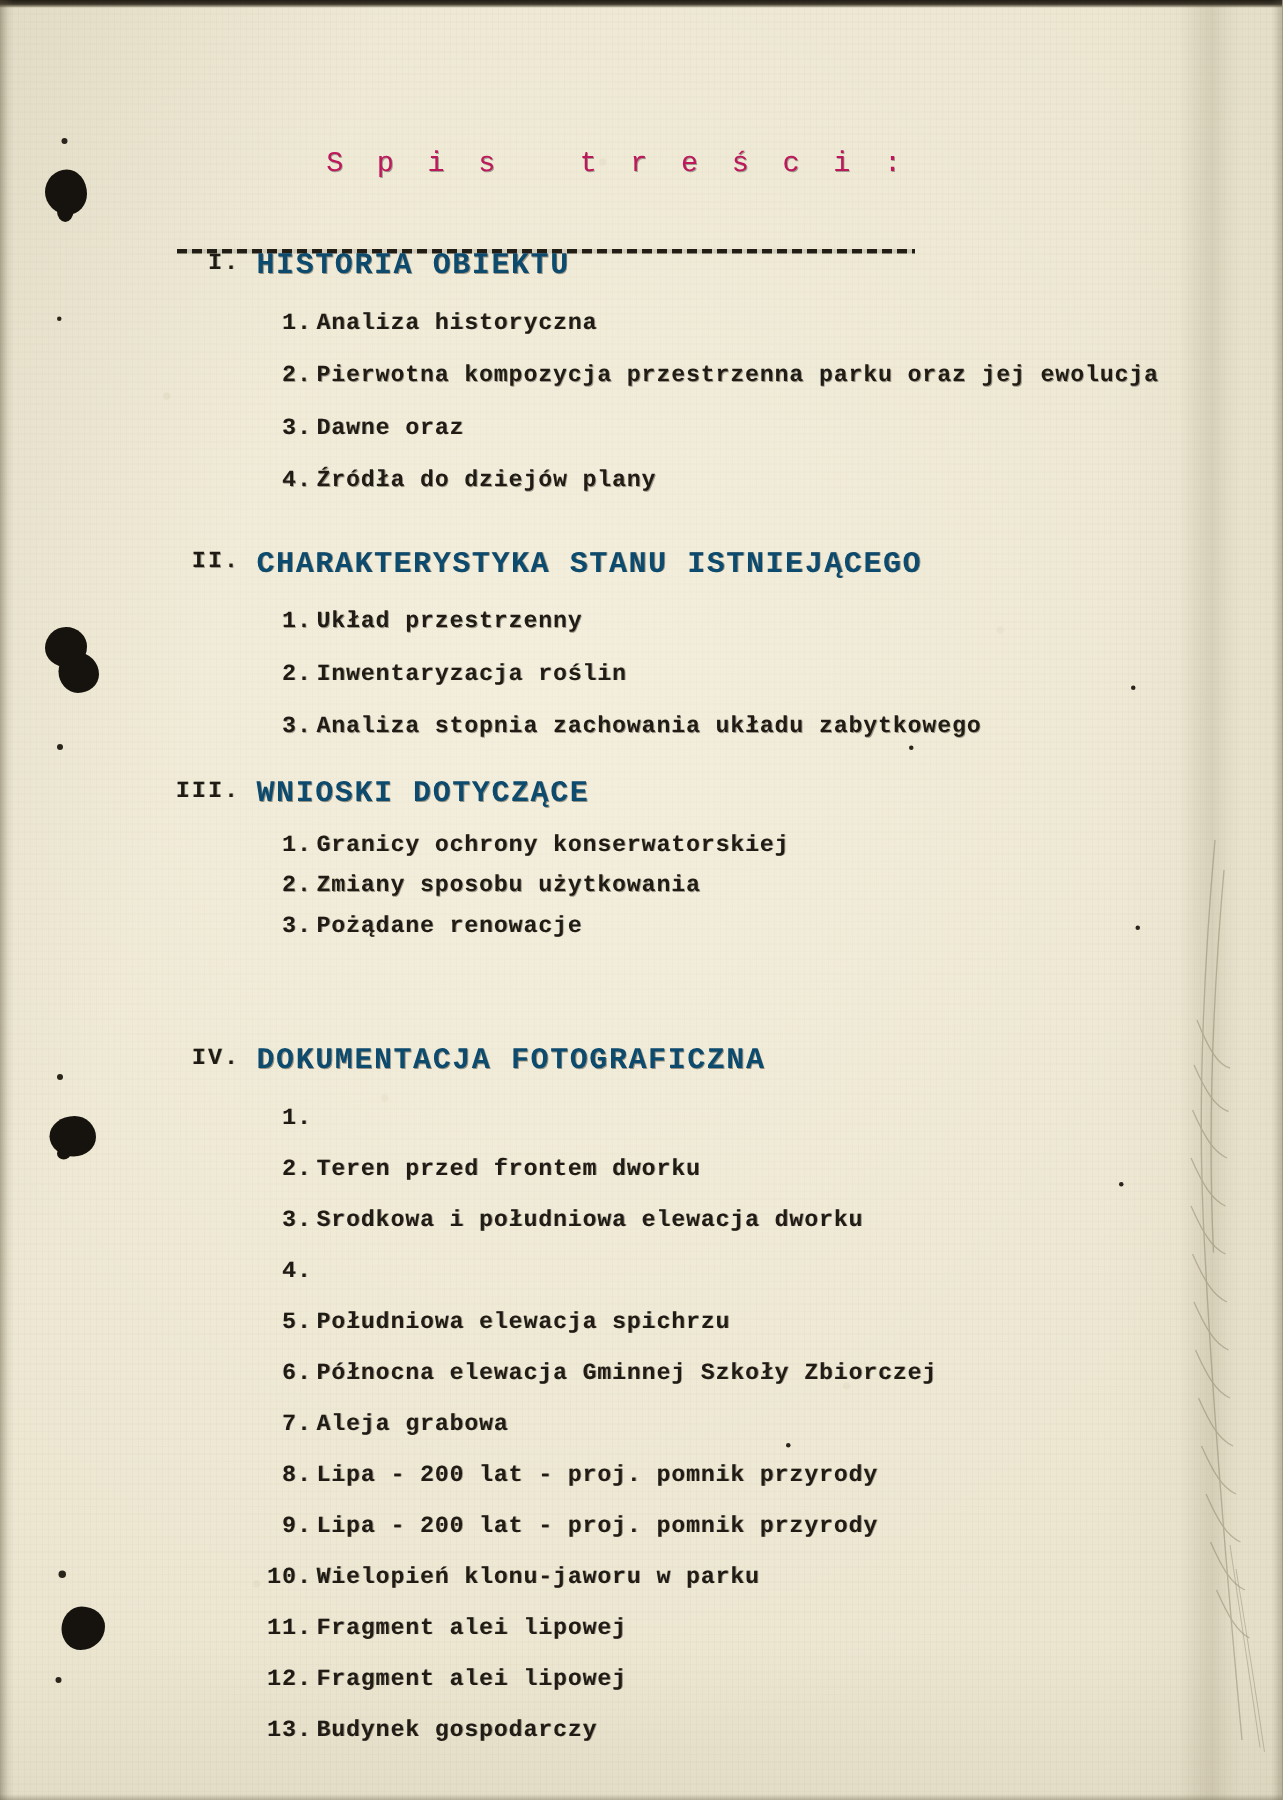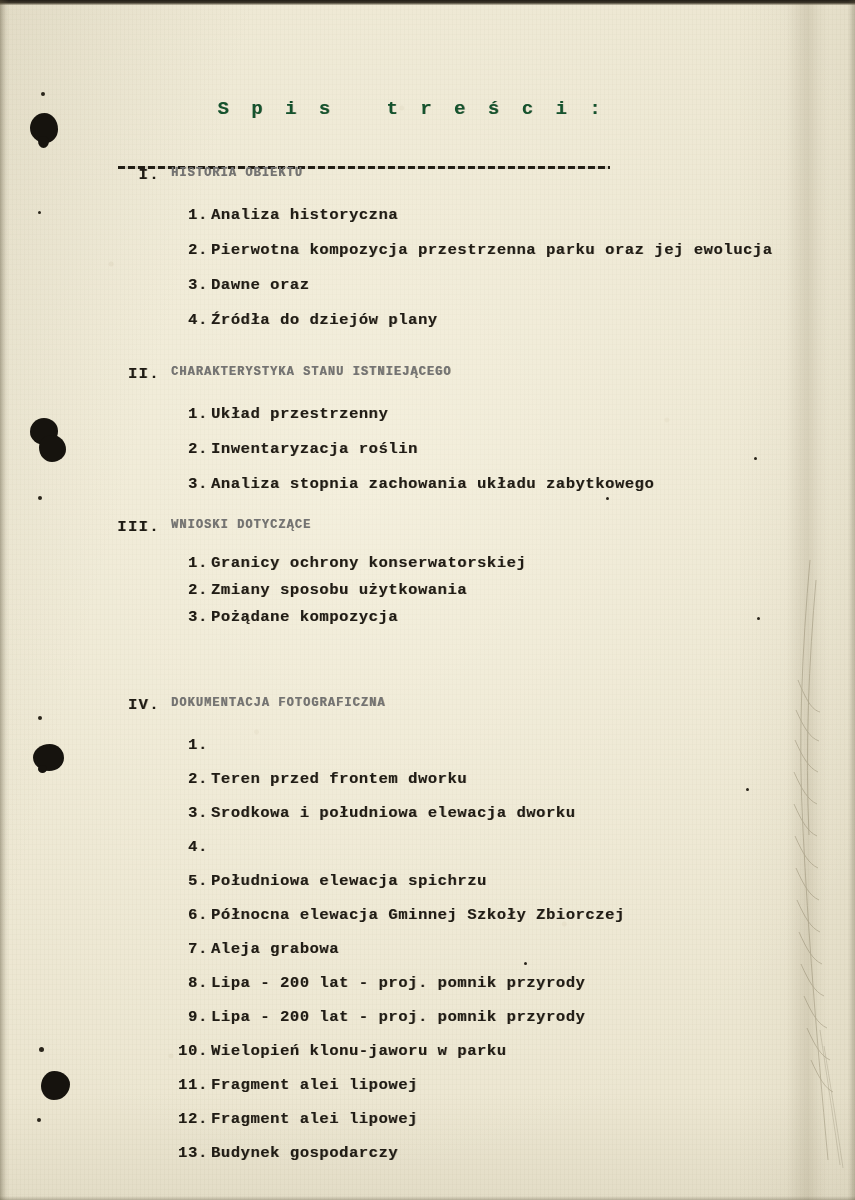--- a/index.html
+++ b/index.html
@@ -121,24 +121,24 @@
     position: absolute;
     inset: 0;
     color: #26221a;
   }
 
   .doc-title {
     position: absolute;
     left: 116px;
     top: 76px;
     font-size: 19px;
-    font-weight: bold;
+    font-weight: normal;
     letter-spacing: 5.5px;
     white-space: pre;
-    color: #14532d;
+    color: #be185d;
     text-shadow: 0.6px 0.4px 0 rgba(40,35,25,.38);
   }
   .doc-title .rule {
     position: absolute;
     left: 2px;
     right: -4px;
     bottom: -5px;
     height: 3px;
     background:
       repeating-linear-gradient(90deg,
@@ -163,25 +163,25 @@
     text-align: right;
     font-size: 15.5px;
     font-weight: bold;
     letter-spacing: 1.4px;
     color: #1f1b14;
     text-shadow: 0.55px 0.4px 0 rgba(45,39,28,.40);
   }
   .sec-title {
     position: absolute;
     left: 171px;
-    font-size: 12px;
+    font-size: 20px;
     font-weight: bold;
     letter-spacing: 1.05px;
     white-space: pre;
-    color: #737373;
+    color: #0c4a6e;
     text-shadow: 0.6px 0.45px 0 rgba(45,39,28,.45);
     text-align: right;
   }
 
   .item {
     position: relative;
   }
   .item-num {
     position: absolute;
     width: 40px;
@@ -328,21 +328,21 @@
           <div class="item" style="position: absolute; left: 0px; right: 0px; top: 36px; height: 27px;">
             <span class="item-num">1.</span>
             <span class="item-text">Granicy ochrony konserwatorskiej</span>
           </div>
           <div class="item" style="position: absolute; left: 0px; right: 0px; top: 63px; height: 27px;">
             <span class="item-num">2.</span>
             <span class="item-text">Zmiany sposobu użytkowania</span>
           </div>
           <div class="item" style="position: absolute; left: 0px; right: 0px; top: 90px; height: 27px;">
             <span class="item-num">3.</span>
-            <span class="item-text">Pożądane kompozycja</span>
+            <span class="item-text">Pożądane renowacje</span>
           </div>
         </div>
         <div class="section" style="top: 657px; margin-top: 39px;">
           <div class="sec-head">
             <span class="sec-num">IV.</span>
             <span class="sec-title">DOKUMENTACJA FOTOGRAFICZNA</span>
           </div>
           <div class="item" style="position: absolute; left: 0px; right: 0px; top: 40px; height: 34px;">
             <span class="item-num">1.</span>
           </div>

